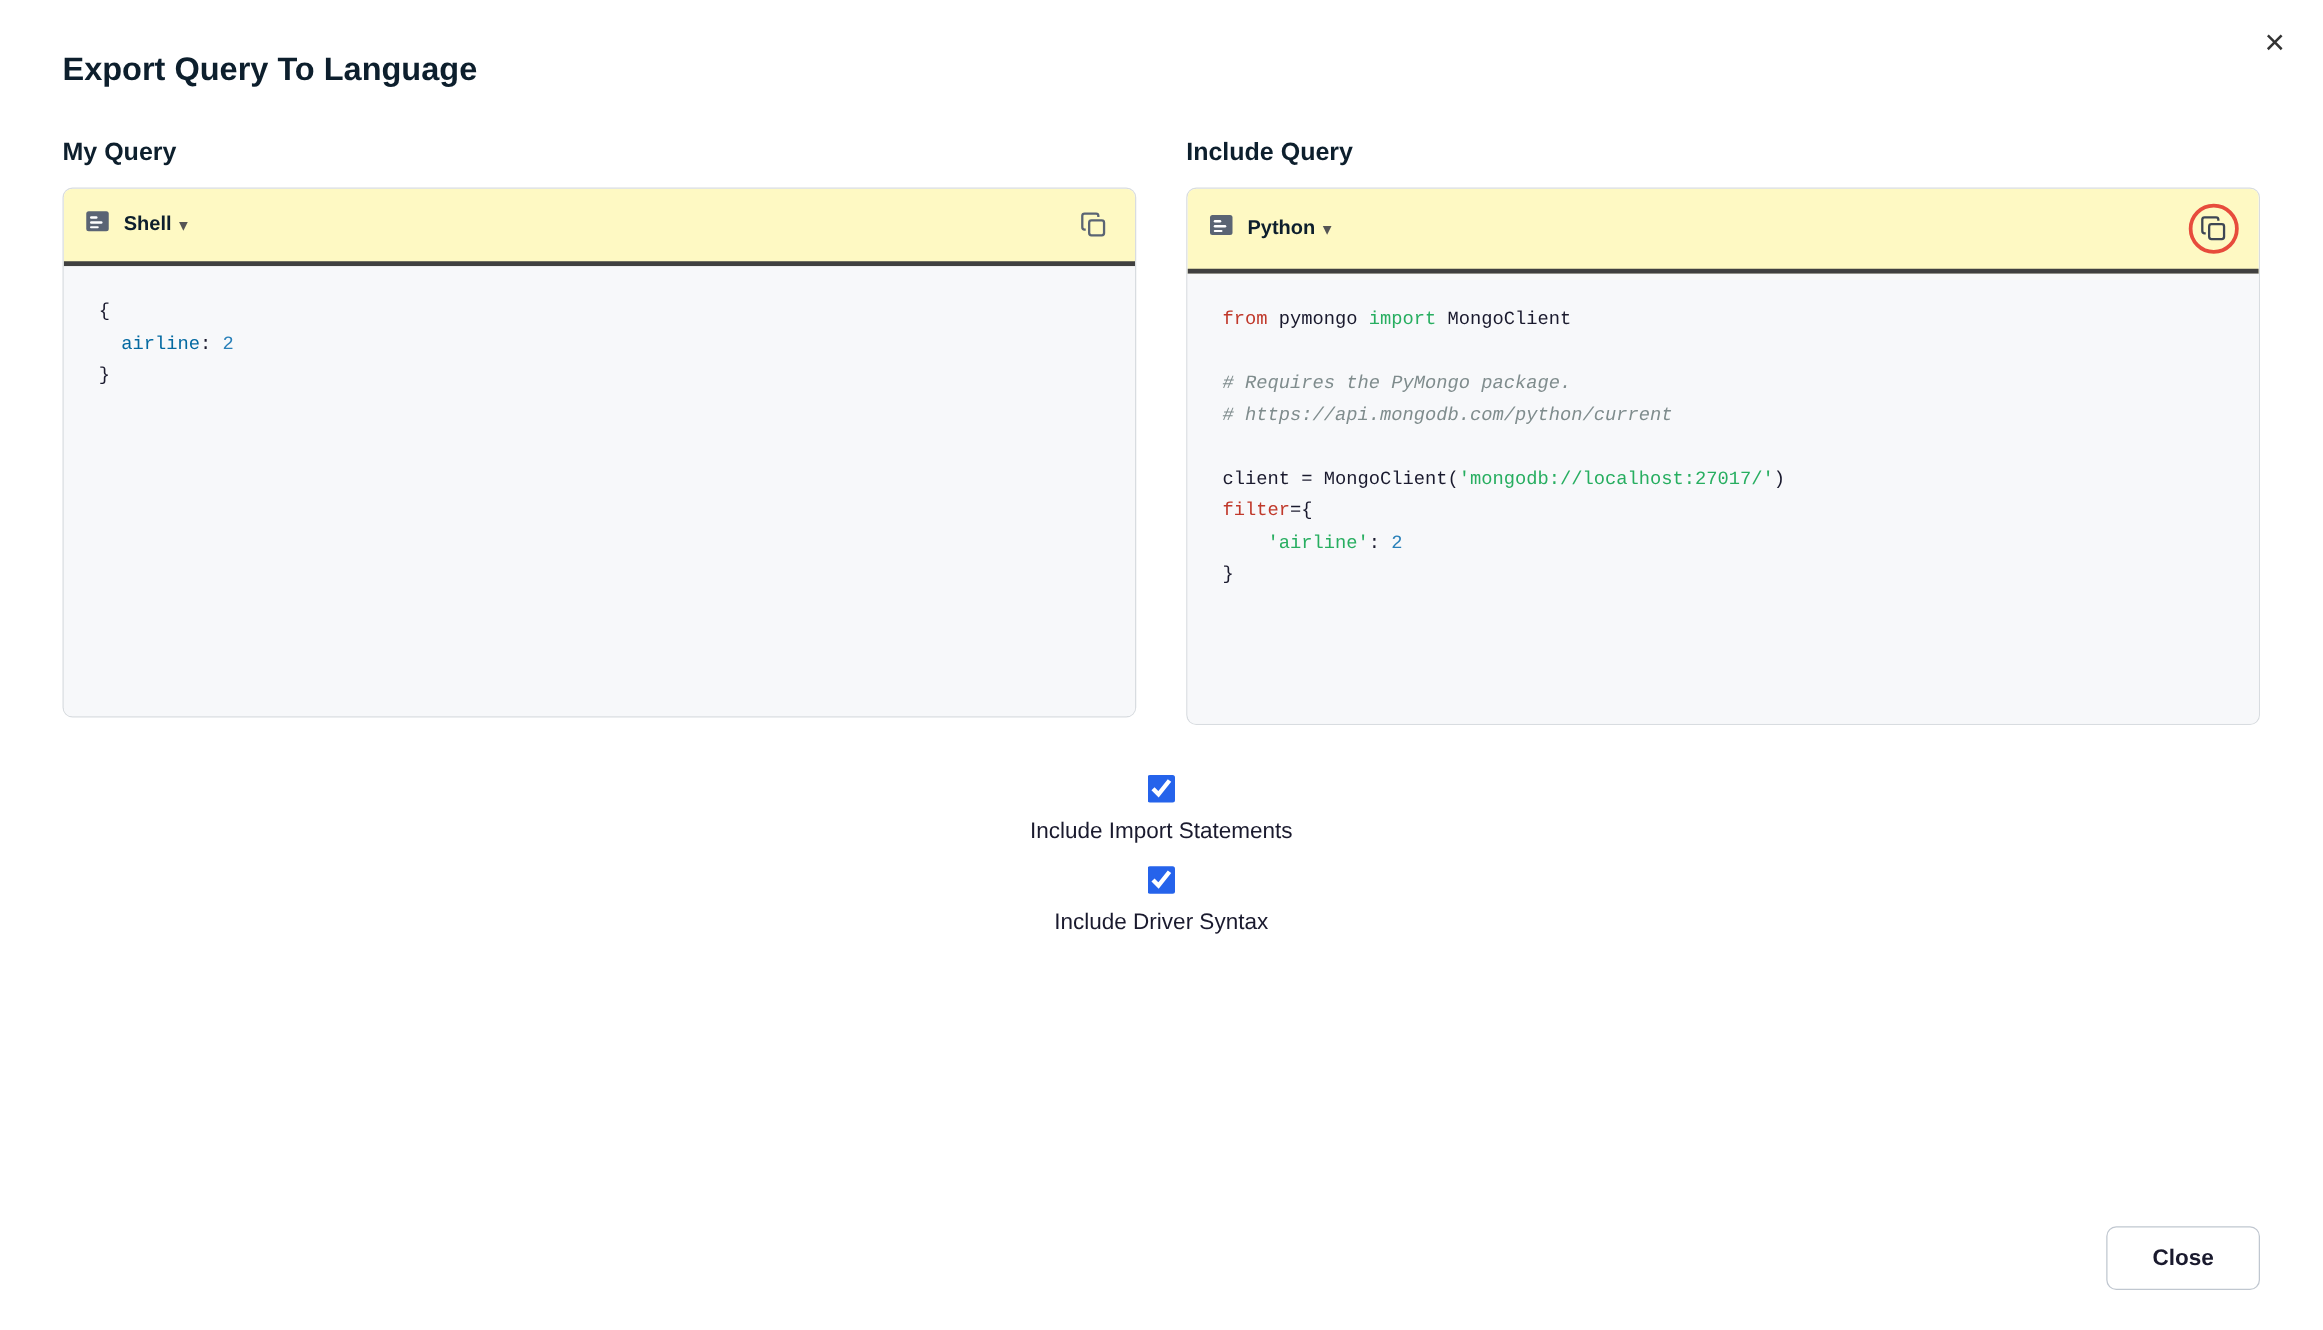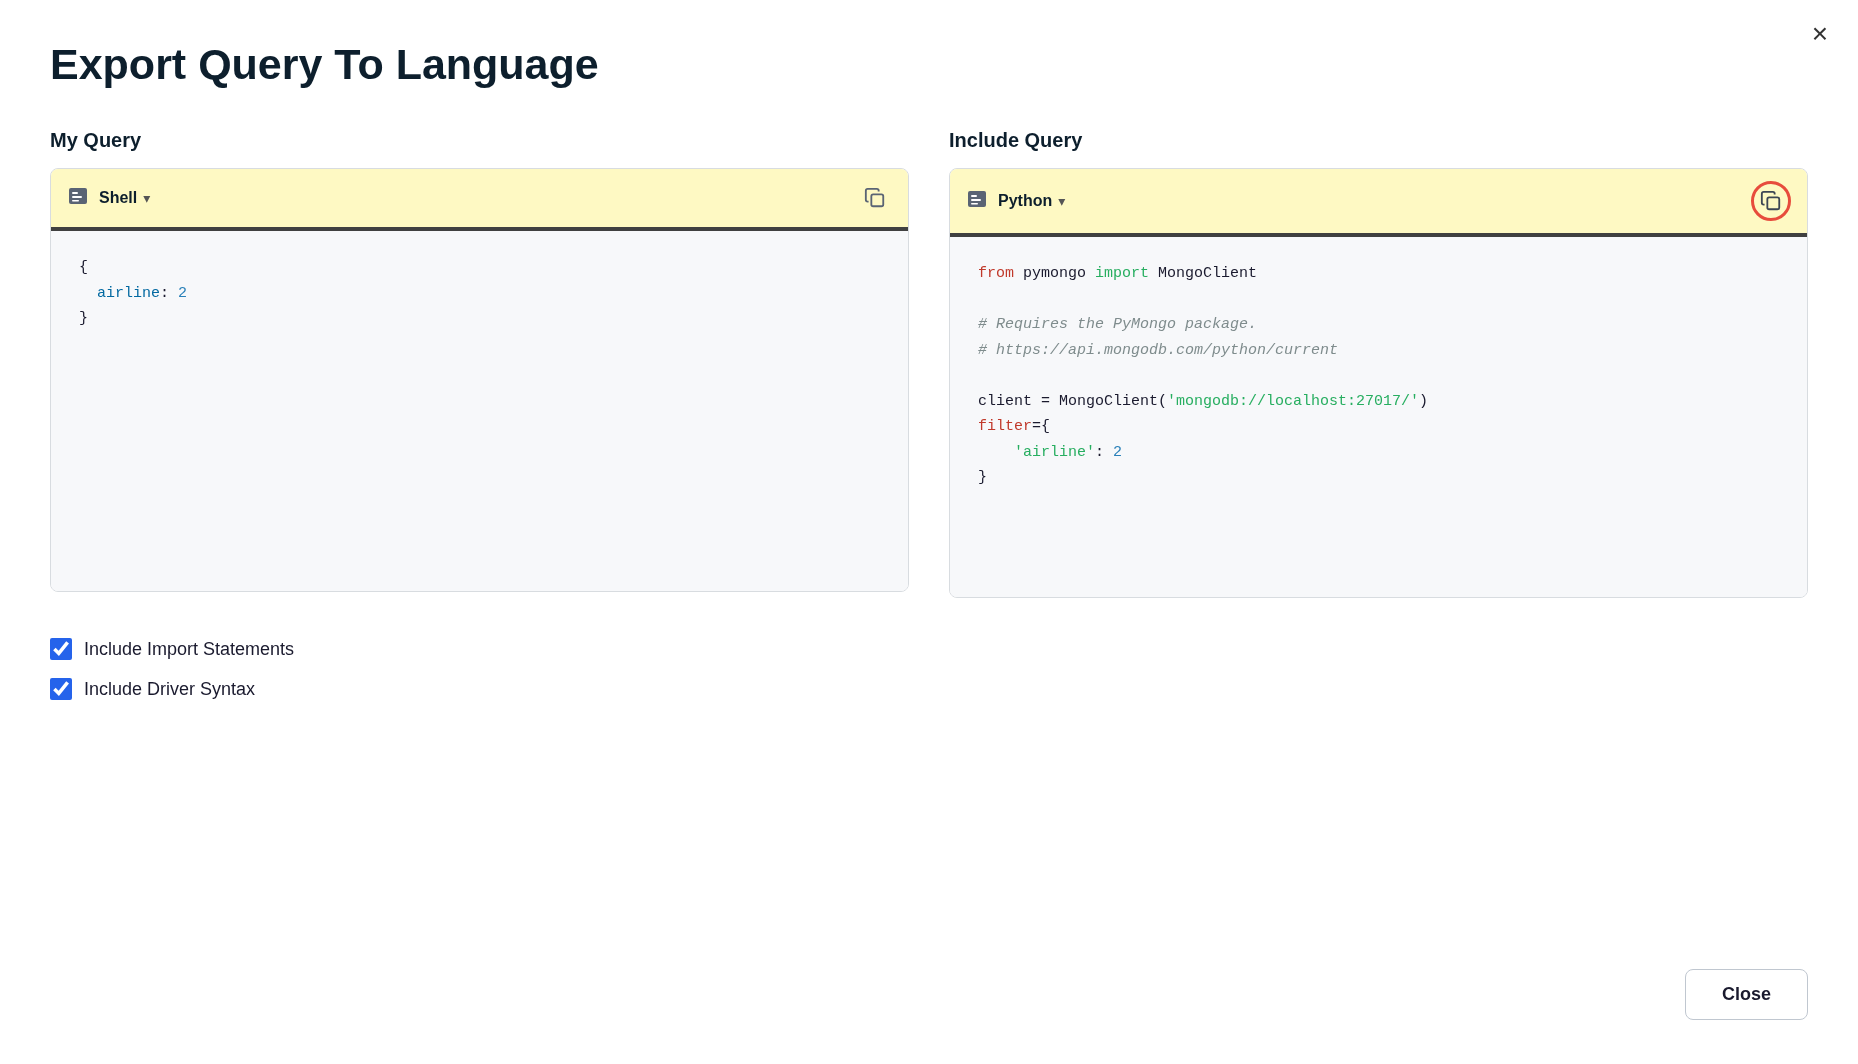--- a/index.html
+++ b/index.html
@@ -23,21 +23,21 @@
       right: 30px;
       font-size: 28px;
       cursor: pointer;
       color: #333;
       background: none;
       border: none;
       line-height: 1;
     }
 
     .page-title {
-      font-size: 43px;
+      font-size: 26px;
       font-weight: 800;
       color: #0d1f2d;
       margin-bottom: 40px;
     }
 
     .columns-wrapper {
       display: flex;
       gap: 40px;
       margin-bottom: 40px;
     }
@@ -142,37 +142,38 @@
       display: flex;
       flex-direction: column;
       gap: 18px;
       margin-top: 10px;
     }
 
     .checkbox-row {
       display: flex;
       align-items: center;
       gap: 12px;
+      flex-direction: column;
     }
 
     .checkbox-row input[type="checkbox"] {
       width: 22px;
       height: 22px;
       accent-color: #2563eb;
       cursor: pointer;
     }
 
     .checkbox-label {
       font-size: 18px;
       color: #1a1a2e;
     }
 
     .footer {
       position: absolute;
-      bottom: 44px;
+      bottom: 32px;
       right: 50px;
     }
 
     .close-footer-btn {
       padding: 14px 36px;
       font-size: 18px;
       font-weight: 600;
       border: 1px solid #c0c7d0;
       border-radius: 8px;
       background: #fff;

